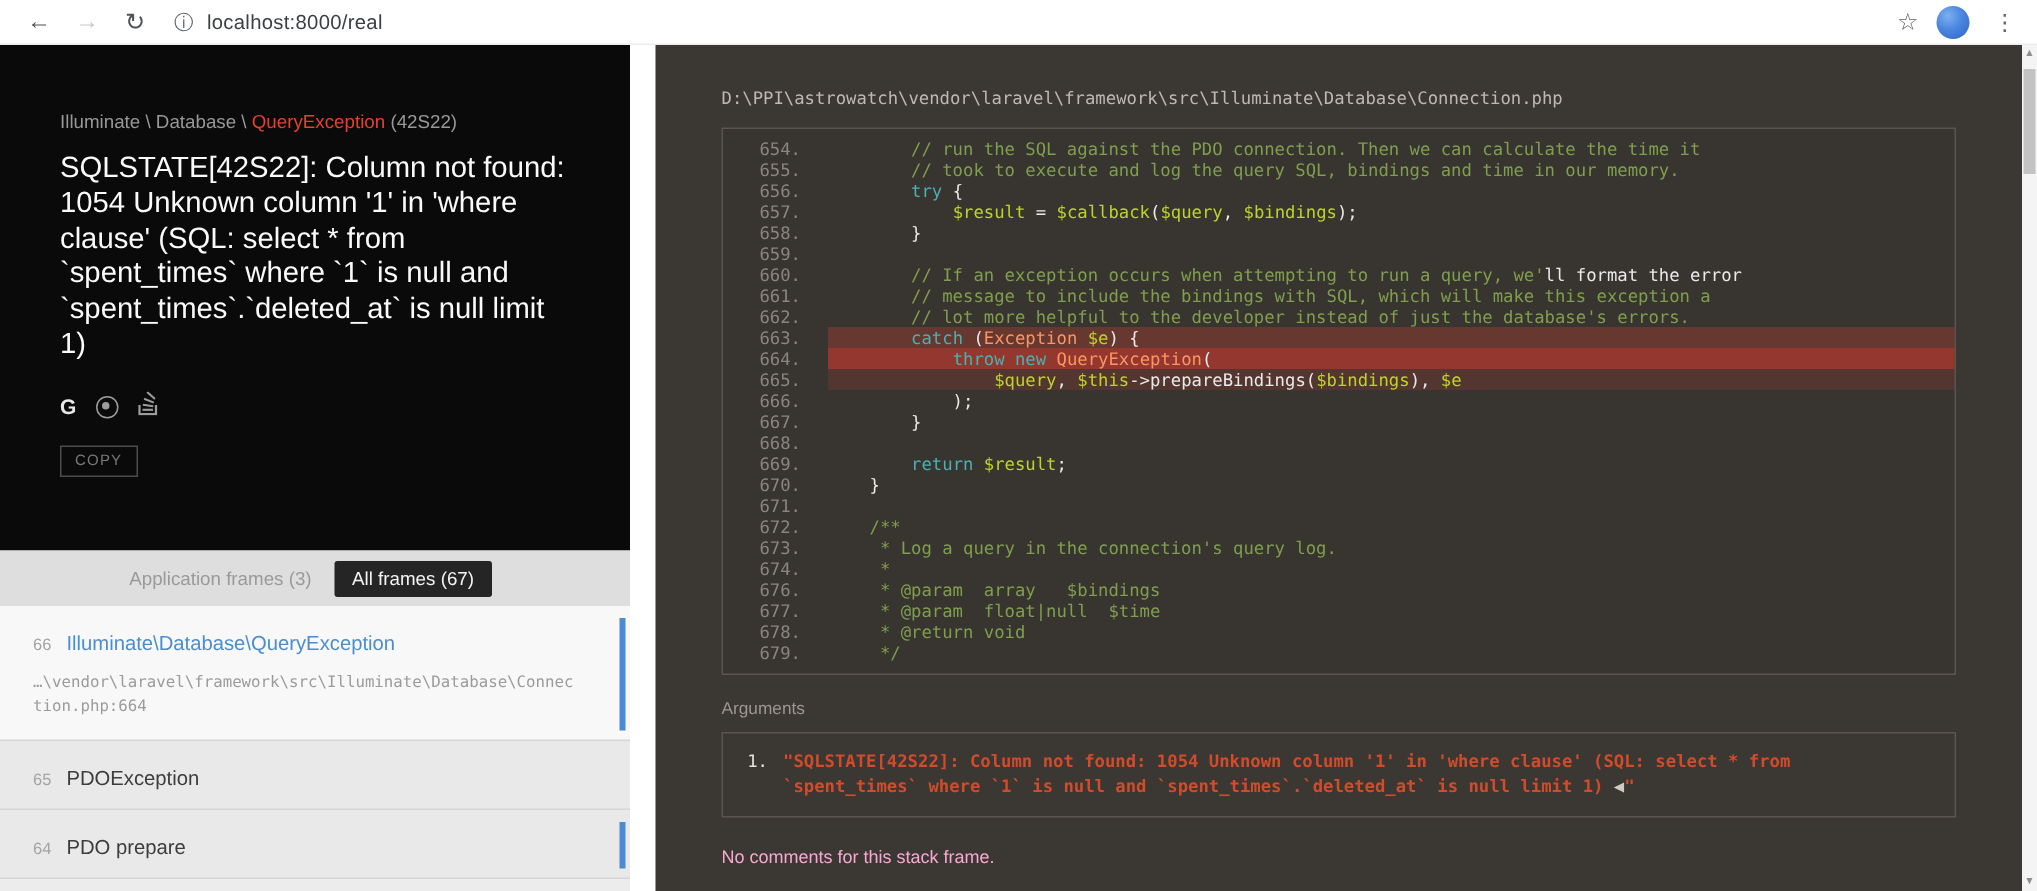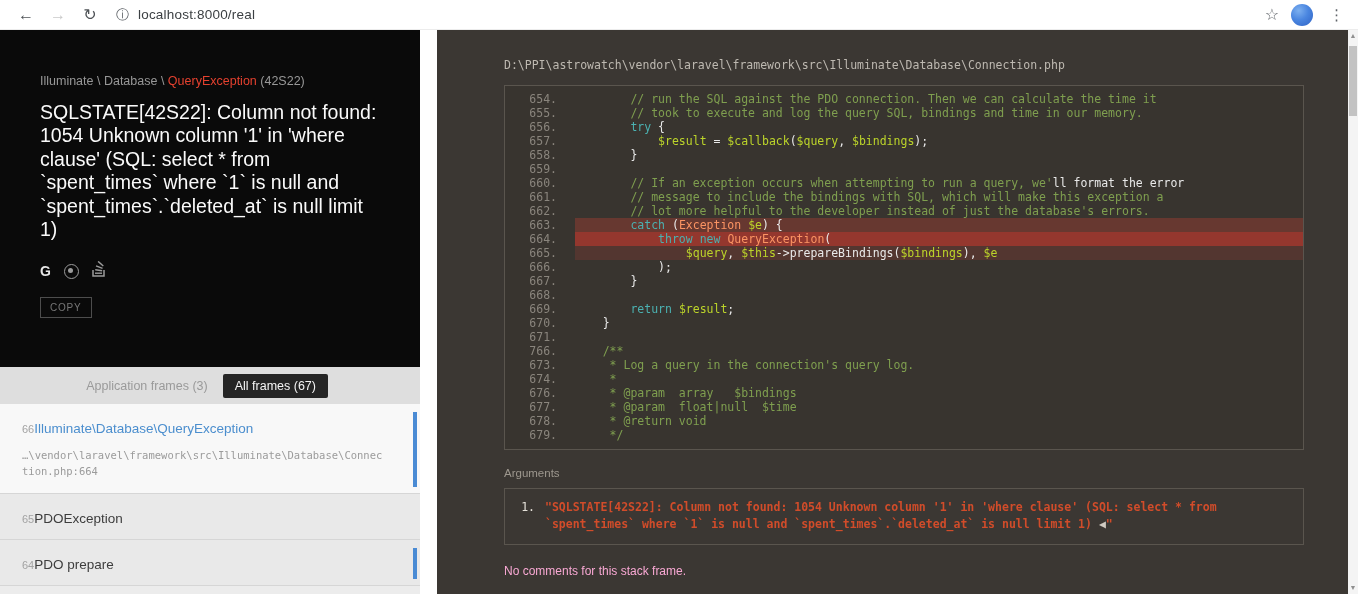--- a/index.html
+++ b/index.html
@@ -49,32 +49,32 @@
   .frames-tabs { height:37px; flex:none; background:#dedede; display:flex; align-items:center;
     justify-content:flex-end; gap:15px; padding-right:92px;text-align:right; }
   .tab-app { font-size:12.5px; color:#9a9a9a; cursor:pointer; }
   .tab-all { font-size:12.5px; color:#f4f4f4; background:#252525; border-radius:2px;
     padding:5px 12px; cursor:pointer; }
 
   .frames-list { flex:1; background:#ececec; overflow:hidden; }
   .frame { position:relative; padding:17px 26px 13px 22px; border-bottom:1px solid #d6d6d6;
     background:#e9e9e9; cursor:pointer; }
   .frame.active { background:#f8f8f8; }
-  .frame-head { display:flex; align-items:baseline; }
+  .frame-head { display:flex; align-items:baseline; gap:10px; }
   .frame-index { font-size:11px; color:#a3a3a3; flex:none; }
   .frame-title { font-size:13.5px; color:#3d3d3d; }
   .frame.active .frame-title { color:var(--frame-active-blue,#4b8ece); }
   .frame-path { margin-top:11px; font-family:"DejaVu Sans Mono", monospace; font-size:10.5px;
     color:#9b9b9b; line-height:1.55; max-width:365px; word-break:break-all; }
   .frame-indicator { position:absolute; right:3px; top:8px; bottom:6px; width:4px;
     background:#4a8bd4; }
 
   
   .details-panel { width:911px; flex:none; margin-left:17px; background:#3b3733; height:100%;
-    padding:28px 44px 0 67px; overflow:hidden; }
+    padding:28px 44px 0 44px; overflow:hidden; }
   .file-path { font-family:"DejaVu Sans Mono", monospace; font-size:11.5px; color:#beb9b1;
     margin-bottom:13px; }
 
   .code-block { border:1px solid #5a554e; background:#38342f; padding:6px 0 7px;
     font-family:"DejaVu Sans Mono", monospace; font-size:11.5px; line-height:14px; }
   .code-line { display:flex; height:14px; white-space:pre; }
   .line-num { width:70px; flex:none; text-align:right; padding-right:18px; color:#8a857d; }
   .line-code { flex:1; }
   .code-line.hl1 .line-code { background:rgba(226,69,54,0.28); }
   .code-line.hl2 .line-code { background:rgba(234,60,46,0.52); }
@@ -187,21 +187,21 @@
           <div class="code-line"><span class="line-num">662.</span><span class="line-code"><span class="tok-c">        // lot more helpful to the developer instead of just the database's errors.</span></span></div>
           <div class="code-line hl1"><span class="line-num">663.</span><span class="line-code"><span class="tok-p">        </span><span class="tok-k">catch</span><span class="tok-p"> (</span><span class="tok-t">Exception</span><span class="tok-p"> </span><span class="tok-v">$e</span><span class="tok-p">) {</span></span></div>
           <div class="code-line hl2"><span class="line-num">664.</span><span class="line-code"><span class="tok-p">            </span><span class="tok-k">throw</span><span class="tok-p"> </span><span class="tok-k">new</span><span class="tok-p"> </span><span class="tok-t">QueryException</span><span class="tok-p">(</span></span></div>
           <div class="code-line hl3"><span class="line-num">665.</span><span class="line-code"><span class="tok-p">                </span><span class="tok-v">$query</span><span class="tok-p">, </span><span class="tok-v">$this</span><span class="tok-p">-&gt;prepareBindings(</span><span class="tok-v">$bindings</span><span class="tok-p">), </span><span class="tok-v">$e</span></span></div>
           <div class="code-line"><span class="line-num">666.</span><span class="line-code"><span class="tok-p">            );</span></span></div>
           <div class="code-line"><span class="line-num">667.</span><span class="line-code"><span class="tok-p">        }</span></span></div>
           <div class="code-line"><span class="line-num">668.</span><span class="line-code"></span></div>
           <div class="code-line"><span class="line-num">669.</span><span class="line-code"><span class="tok-p">        </span><span class="tok-k">return</span><span class="tok-p"> </span><span class="tok-v">$result</span><span class="tok-p">;</span></span></div>
           <div class="code-line"><span class="line-num">670.</span><span class="line-code"><span class="tok-p">    }</span></span></div>
           <div class="code-line"><span class="line-num">671.</span><span class="line-code"></span></div>
-          <div class="code-line"><span class="line-num">766.</span><span class="line-code"><span class="tok-c">    /**</span></span></div>
+          <div class="code-line"><span class="line-num">672.</span><span class="line-code"><span class="tok-c">    /**</span></span></div>
           <div class="code-line"><span class="line-num">673.</span><span class="line-code"><span class="tok-c">     * Log a query in the connection's query log.</span></span></div>
           <div class="code-line"><span class="line-num">674.</span><span class="line-code"><span class="tok-c">     *</span></span></div>
           <div class="code-line"><span class="line-num">676.</span><span class="line-code"><span class="tok-c">     * @param  array   $bindings</span></span></div>
           <div class="code-line"><span class="line-num">677.</span><span class="line-code"><span class="tok-c">     * @param  float|null  $time</span></span></div>
           <div class="code-line"><span class="line-num">678.</span><span class="line-code"><span class="tok-c">     * @return void</span></span></div>
           <div class="code-line"><span class="line-num">679.</span><span class="line-code"><span class="tok-c">     */</span></span></div>
         </div>
     </div>
 
     <div class="arguments-label">Arguments</div>

